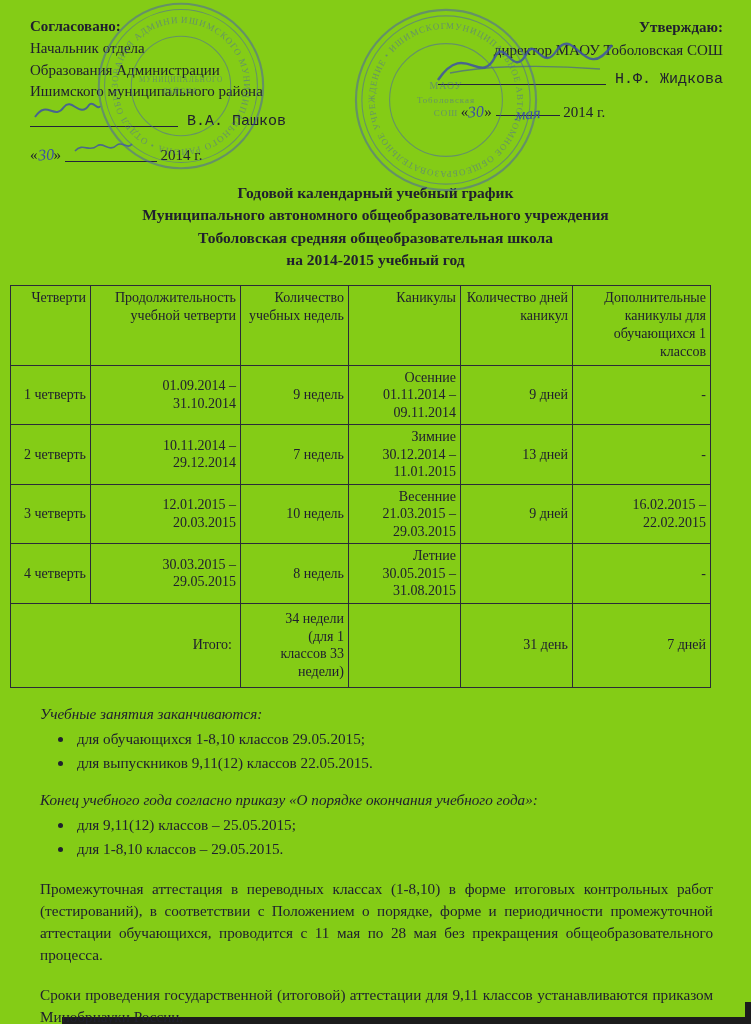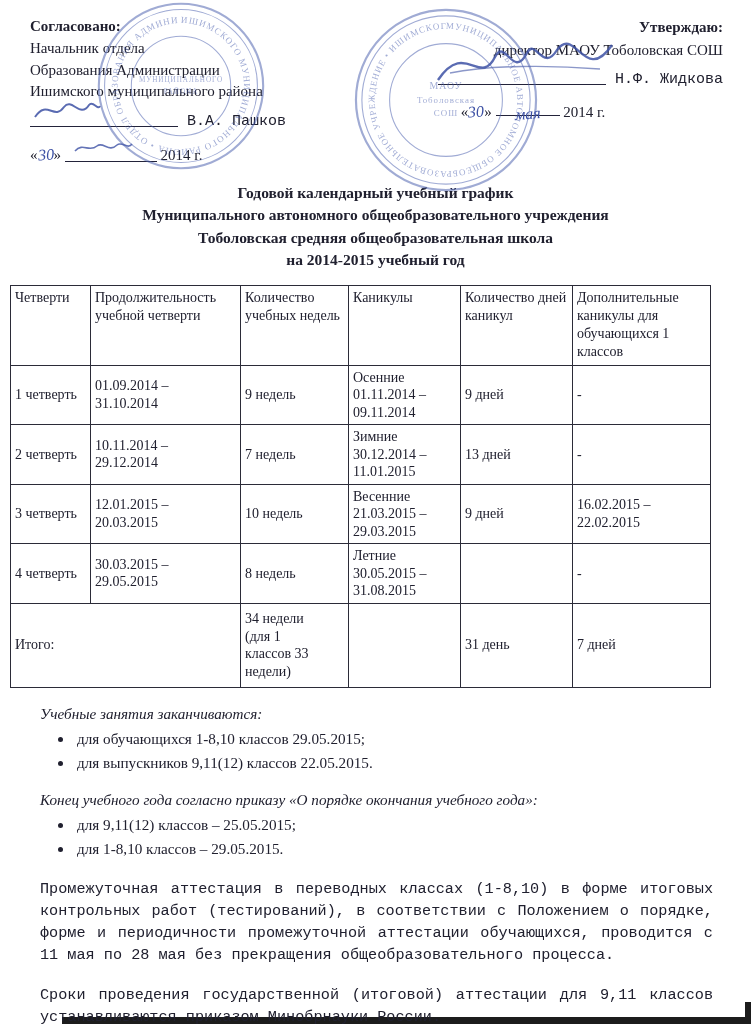--- a/index.html
+++ b/index.html
@@ -1,20 +1,20 @@
 <!DOCTYPE html>
 <html><head>
 <meta charset="utf-8">
 <style>
   * { margin:0; padding:0; box-sizing:border-box; }
   html,body { background:#e9e9e9; }
   body { font-family:"Liberation Serif", serif; }
   .page {
     position:relative; width:751px; height:1024px; overflow:hidden;
-    background:#ffffff; color:#20202f; margin:0 auto;
+    background:#84cc16; color:#20202f; margin:0 auto;
   }
 
   
   .header { position:relative; height:180px; }
   .hdr-left { position:absolute; left:30px; top:16px; width:305px; font-size:15px; line-height:1.45; z-index:1; }
   .hdr-right { position:absolute; right:28px; top:16px; width:335px; font-size:15px; line-height:1.5; text-align:right; z-index:1; }
   .hdr-label { font-weight:bold; }
   .sig-row { margin-top:8px; white-space:nowrap;font-family:Liberation Mono, monospace; }
   .date-row { margin-top:10px; white-space:nowrap; }
   .hdr-right .date-row { text-align:center; padding-right:45px; margin-top:8px; }
@@ -36,34 +36,34 @@
   .st { fill:none; stroke:#4a5fae; }
   .st-w2 { stroke-width:2.2; }
   .st-w1 { stroke-width:1.1; }
   .st-text { fill:#4a5fae; letter-spacing:1px; font-family:"Liberation Serif", serif; }
 
   
   .title-block { margin-top:2px; text-align:center; font-weight:bold; font-size:15.5px; line-height:1.45; position:relative; z-index:1; }
 
   
   table.schedule { border-collapse:collapse; margin:13px 0 0 10px; width:700px; table-layout:fixed; font-size:14px; position:relative; z-index:1; }
-  table.schedule th, table.schedule td { border:1.6px solid #2b2b38; text-align:left; padding:3px 4px; }
+  table.schedule th, table.schedule td { border:1.6px solid #2b2b38; text-align:right; padding:3px 4px; }
   table.schedule th { font-weight:normal; vertical-align:top; height:78px; line-height:1.3; }
   table.schedule td { vertical-align:middle; line-height:1.25; }
   tr.body-row { height:55px; }
   tr.total-row { height:84px; }
   .pre { white-space:pre-line; }
   .total-label { text-align:right; padding-right:8px !important; }
 
   
   .content { margin:0 38px 0 40px; font-size:15.2px; line-height:1.45; position:relative; z-index:1; }
   .sec-title { margin-top:15px;font-style:italic; }
   .content ul { margin:3px 0 0 30px; }
   .content li { margin:2px 4px; padding-left:3px; }
-  .para { margin-top:18px; text-align:justify;font-family:Liberation Mono, monospace; }
+  .para { margin-top:18px; text-align:justify; }
 
   
   .scan-bottom { position:absolute; left:62px; right:0; bottom:0; height:7px; background:#1c1c1c; }
   .scan-corner { position:absolute; right:0; bottom:0; width:6px; height:22px; background:#1c1c1c; }
 </style>
 </head>
 <body>
 
 <div class="page">
 

